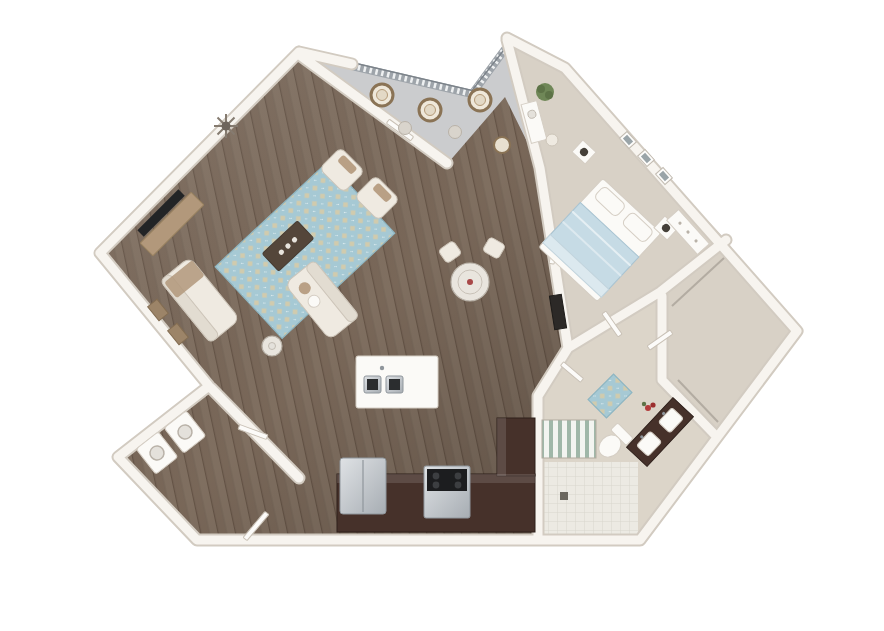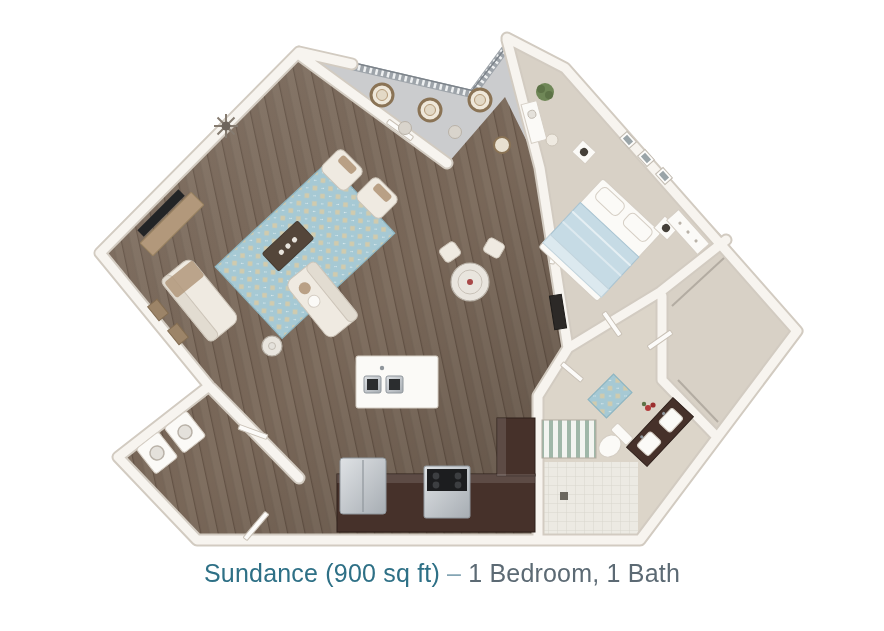--- a/index.html
+++ b/index.html
@@ -346,17 +346,14 @@
     <circle r="6.5" fill="#d9d4cc" stroke="#b9b2a8" stroke-width="1"></circle>
       </g>
   <g transform="translate(455,132)">
     <circle r="6.5" fill="#d9d4cc" stroke="#b9b2a8" stroke-width="1"></circle>
       </g>
   <g transform="translate(502,145)">
     <circle r="8" fill="#e8e0d0" stroke="#8a7355" stroke-width="2"></circle>
       </g>
 </svg>
 
-<div class="caption">
-  <span class="name">Sundance (900 sq ft)</span><span class="dash">–</span><span class="details">1 Bedroom, 1 Bath</span>
+
 </div>
 
-</div>
-
 </body></html>

